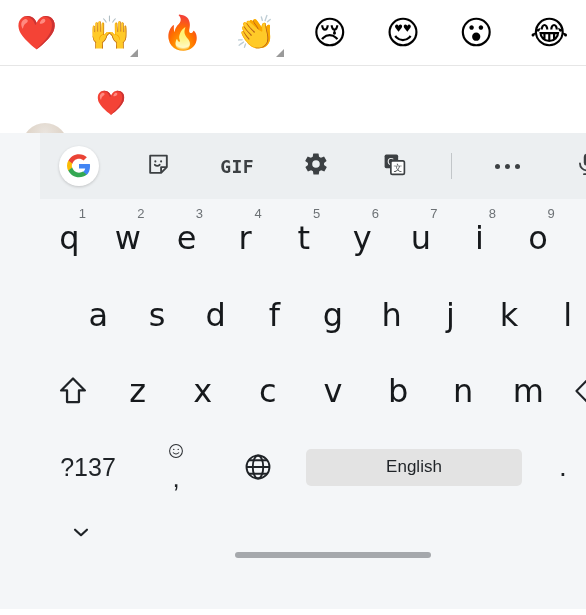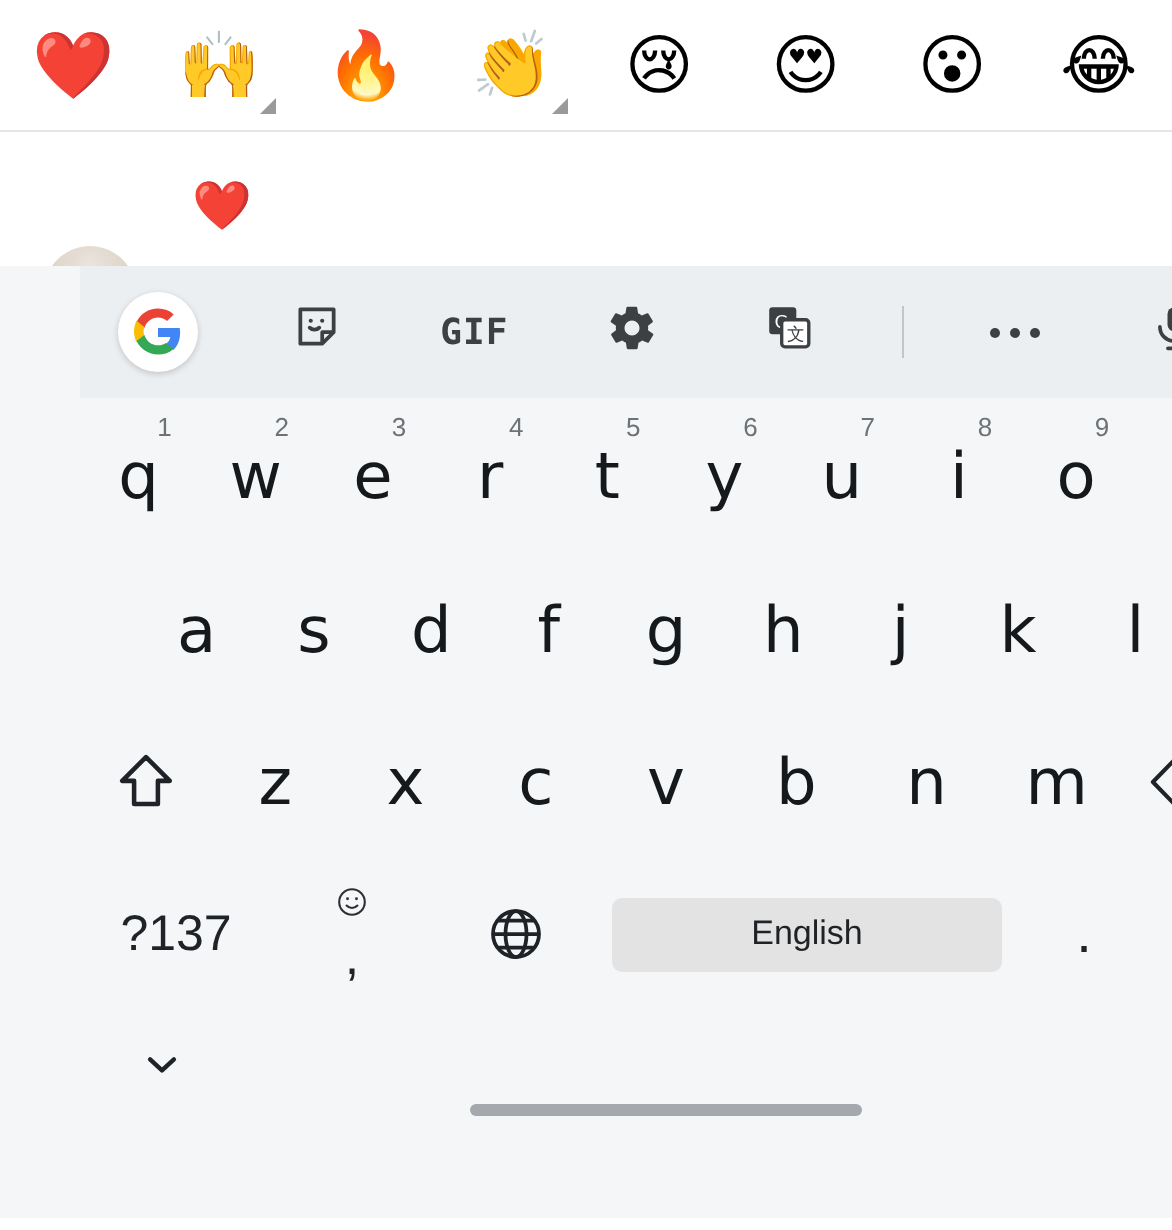--- a/index.html
+++ b/index.html
@@ -185,21 +185,21 @@
   
   #row4 { padding: 0; }
   #key-sym { flex: 0 0 96px; font-size: 25px; color: #1f2327; }
   #key-comma { flex: 0 0 80px; position: relative; }
   #key-globe { flex: 0 0 84px; }
   #key-space {
     flex: 1 1 auto;
     padding: 0 6px;
   }
   #space-cap {
-    width: 195px; height: 37px;
+    width: 216px; height: 37px;
     background: #e3e3e3;
     border-radius: 5px;
     display: flex; align-items: center; justify-content: center;
     margin: 16px auto;
   }
   #space-cap span { font-size: 17px; color: #1f2327; }
   #key-period { flex: 0 0 70px; font-size: 28px; color: #1f2327; }
   #key-send { flex: 0 0 102px; display:flex; align-items:center; justify-content:center; }
   #send-cap {
     width: 70px; height: 50px;

